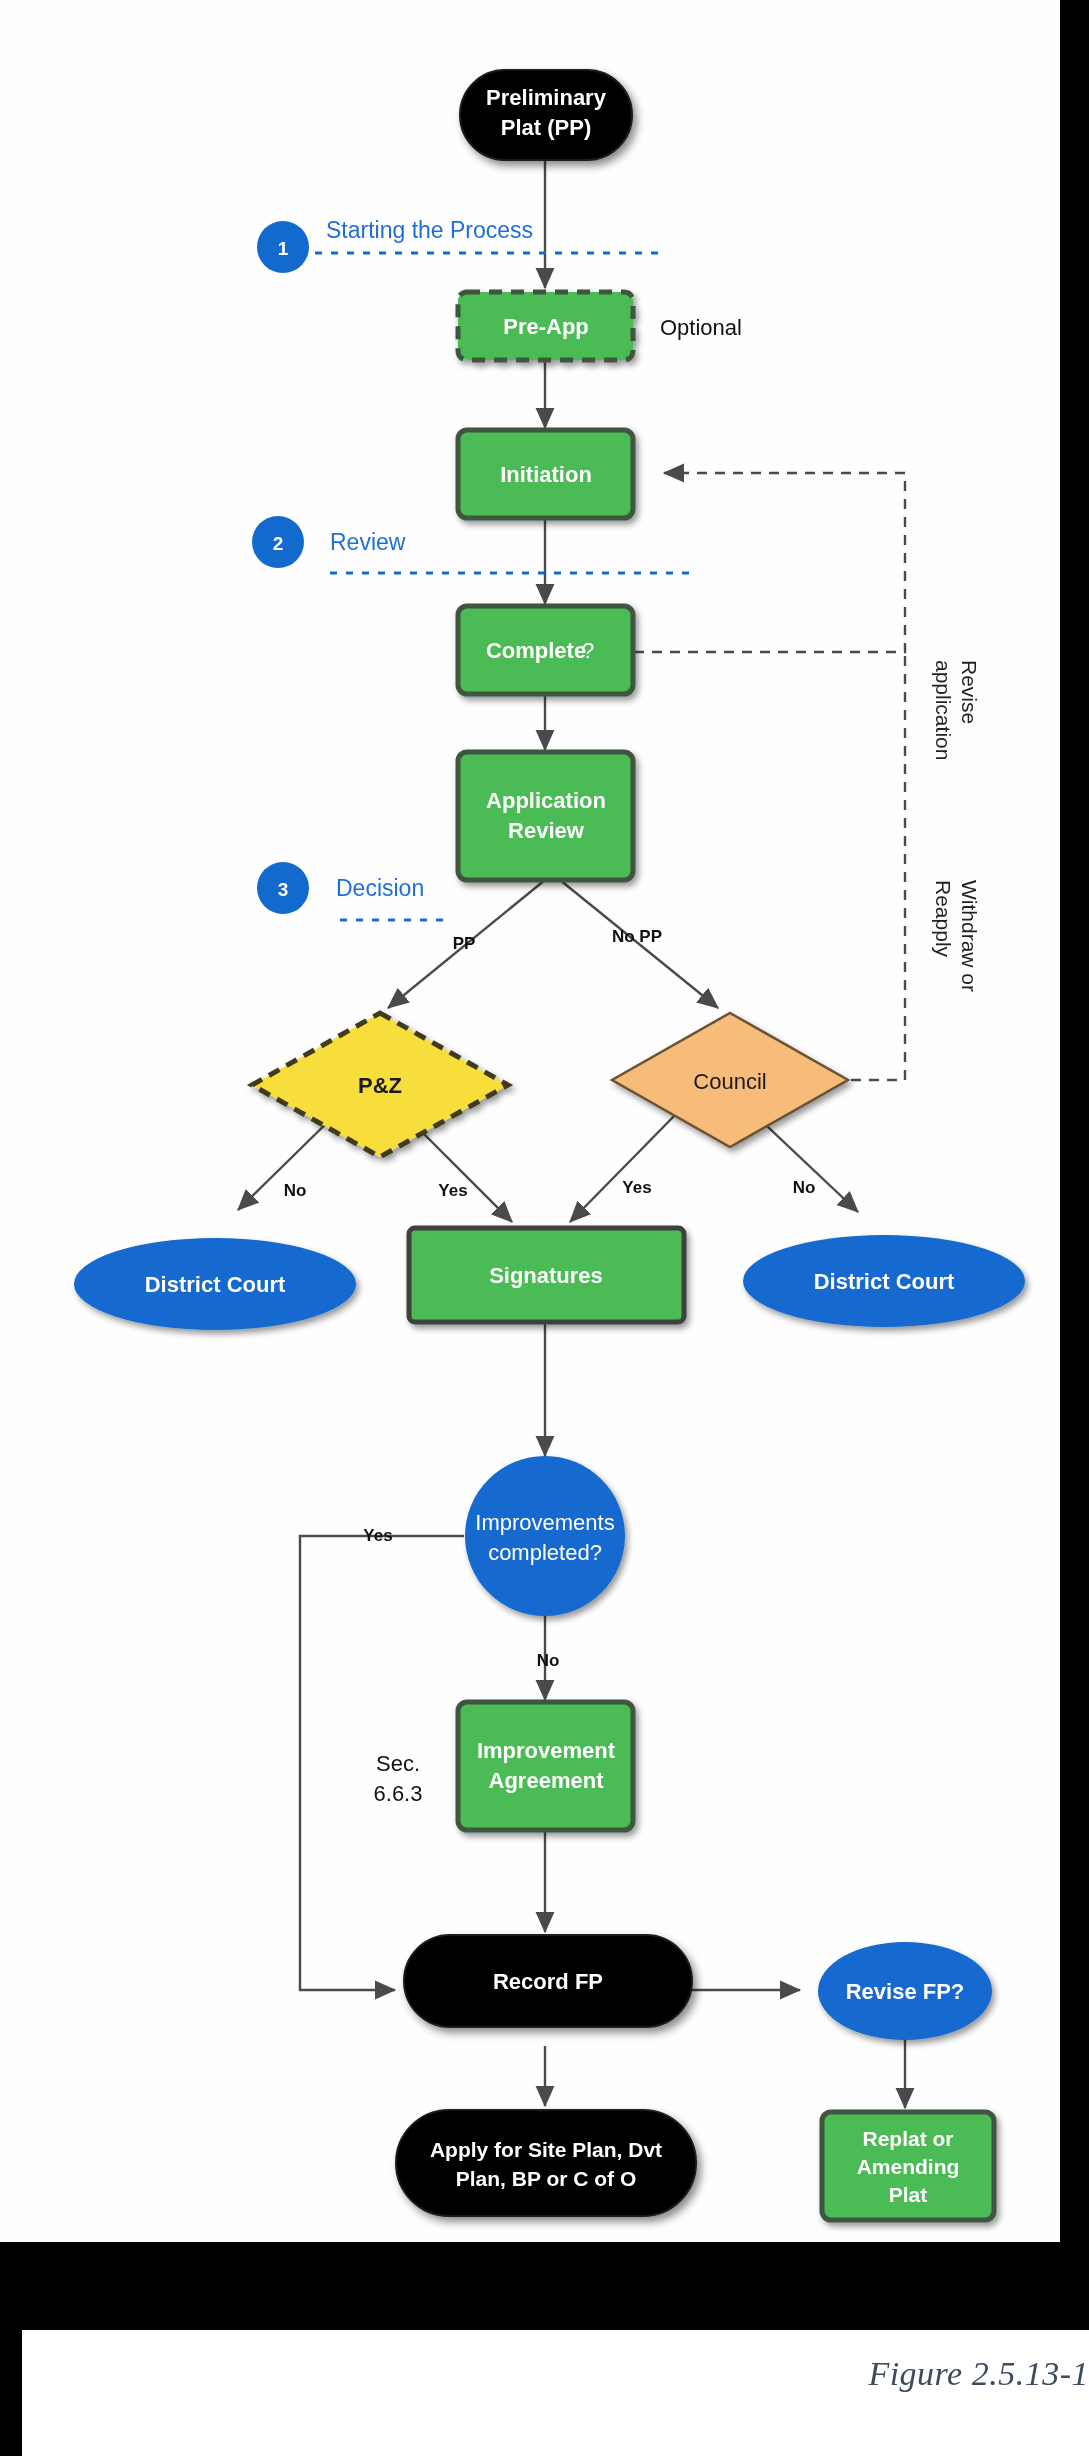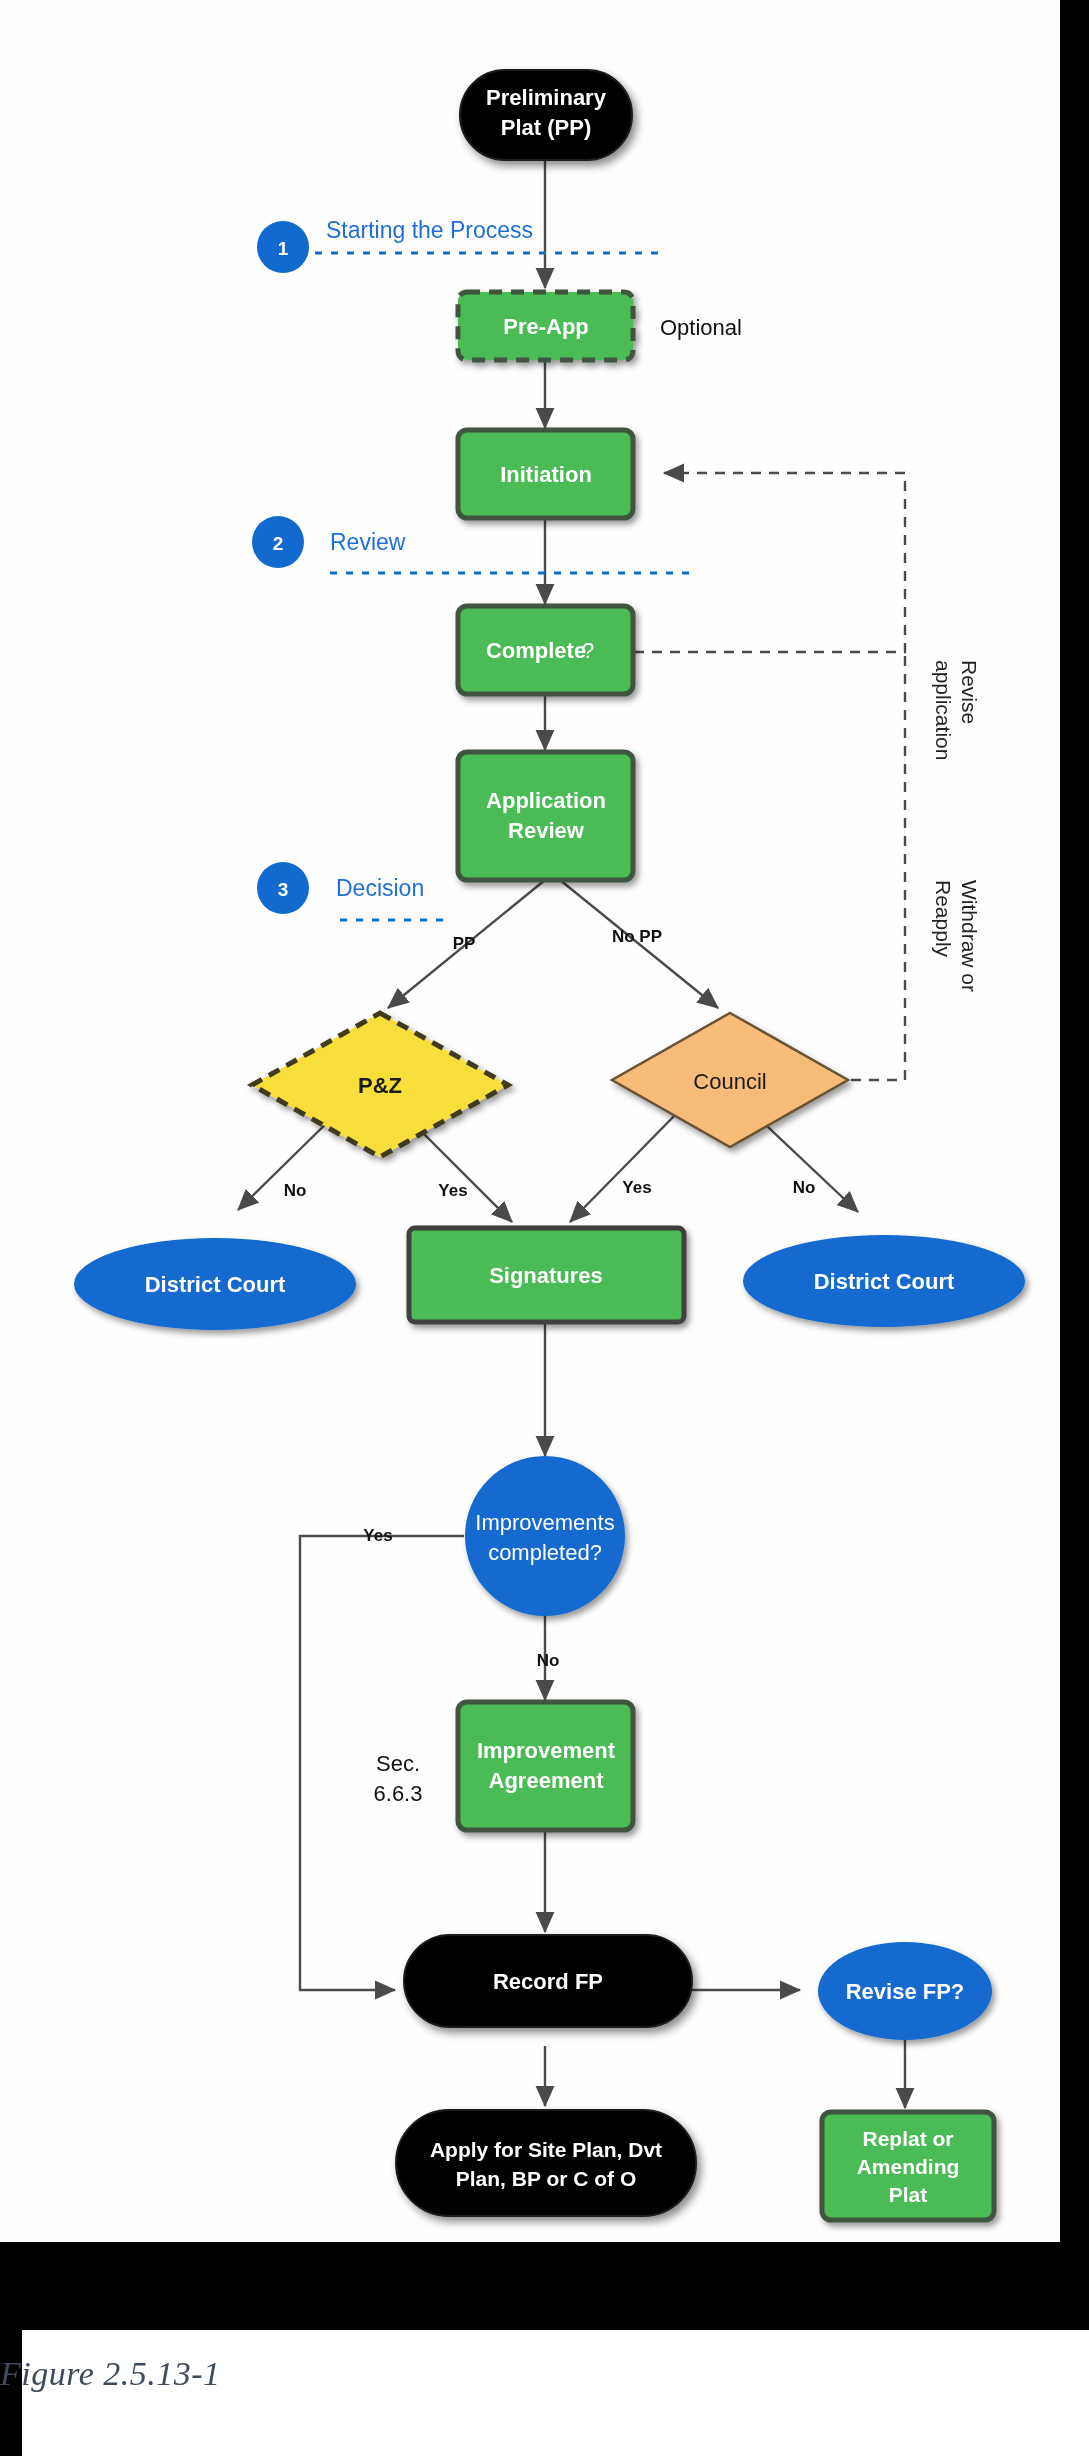--- a/index.html
+++ b/index.html
@@ -7,21 +7,21 @@
   #page{
     position:relative;width:1089px;height:2456px;background:#000;overflow:hidden;
   }
   #canvas{
     position:absolute;left:0;top:0;width:1060px;height:2242px;background:#fefefe;
   }
   #caption-bar{
     position:absolute;left:22px;top:2330px;width:1067px;height:126px;background:#ffffff;
   }
   #caption-text{
-    position:absolute;left:0;top:2355px;width:1089px;text-align:left;
+    position:absolute;left:0;top:2355px;width:1089px;text-align:right;
     font-family:"Liberation Serif",serif;font-style:italic;font-size:34px;color:#3d4b5c;
     letter-spacing:.5px;
   }
   svg{display:block;}
   .nd-text{font-family:"Liberation Sans",sans-serif;font-weight:bold;fill:#ffffff;}
   .nd-text-dark{font-family:"Liberation Sans",sans-serif;font-weight:bold;fill:#1a1a1a;}
   .edge-label{font-family:"Liberation Sans",sans-serif;font-weight:bold;fill:#111;font-size:17px;}
   .plain-label{font-family:"Liberation Sans",sans-serif;fill:#111;font-size:22px;}
   .phase-label{font-family:"Liberation Sans",sans-serif;fill:#1e6fd9;font-size:23px;}
   .phase-num{font-family:"Liberation Sans",sans-serif;fill:#ffffff;font-weight:bold;font-size:19px;}

